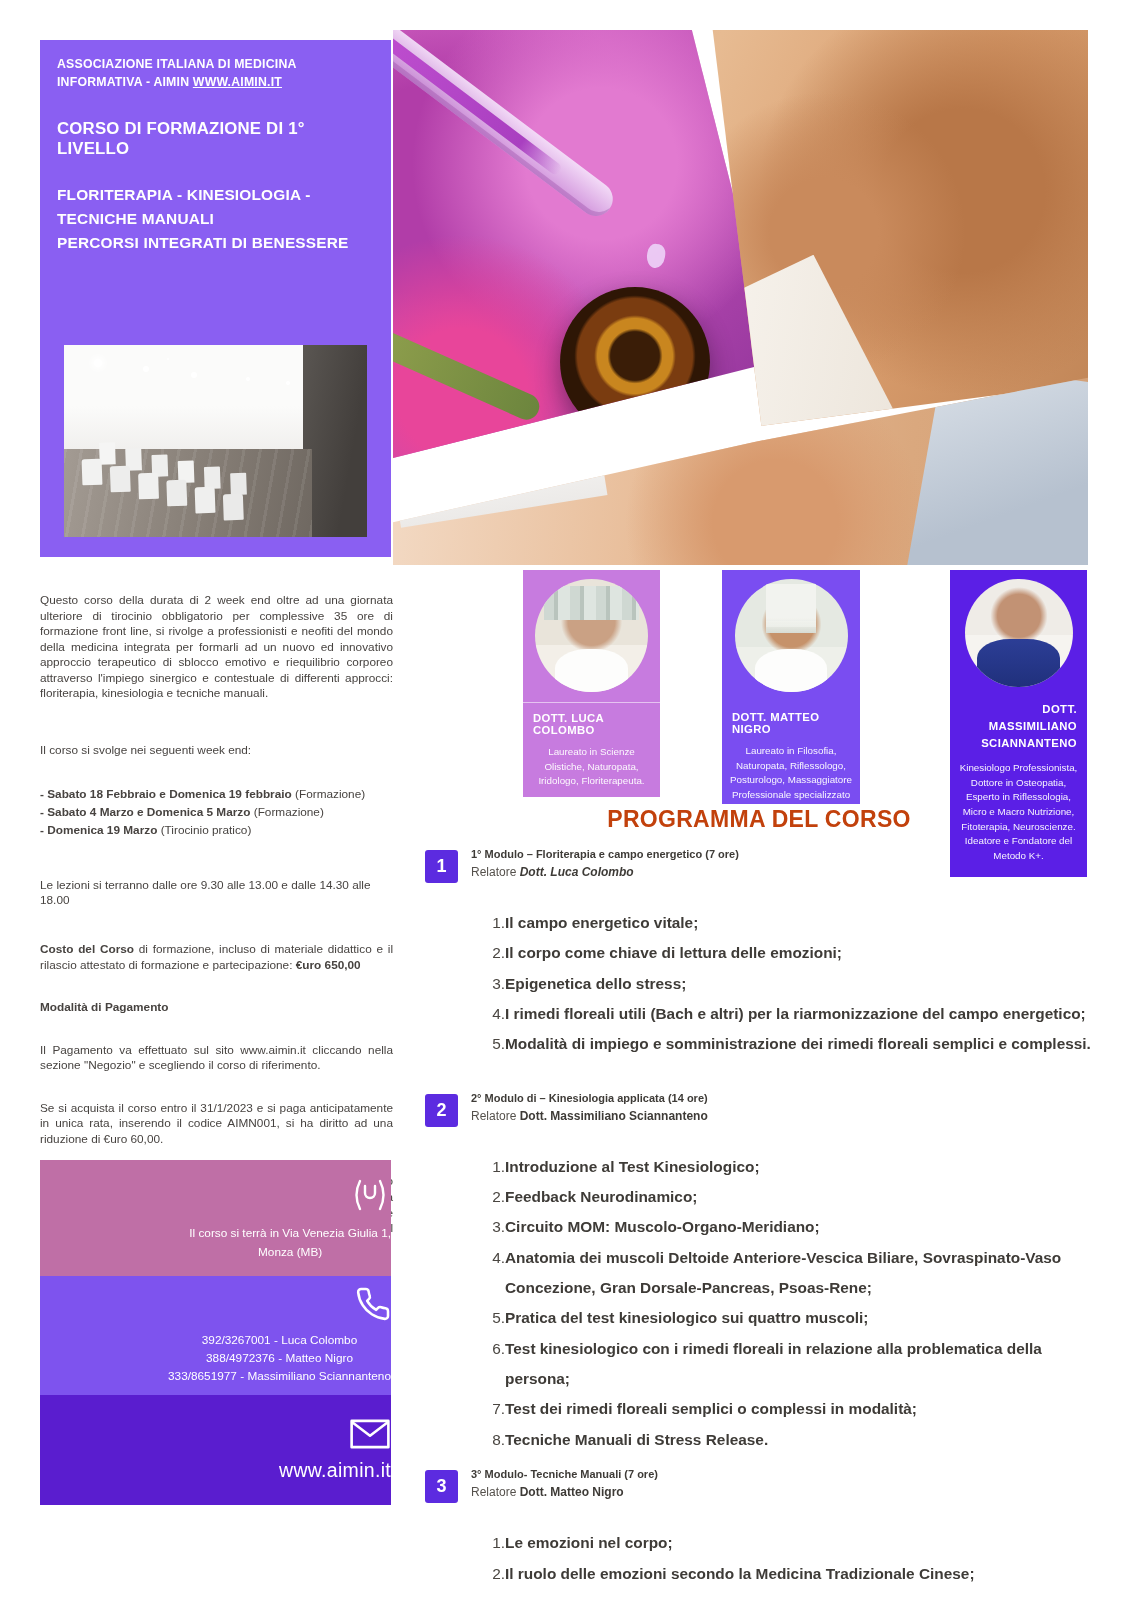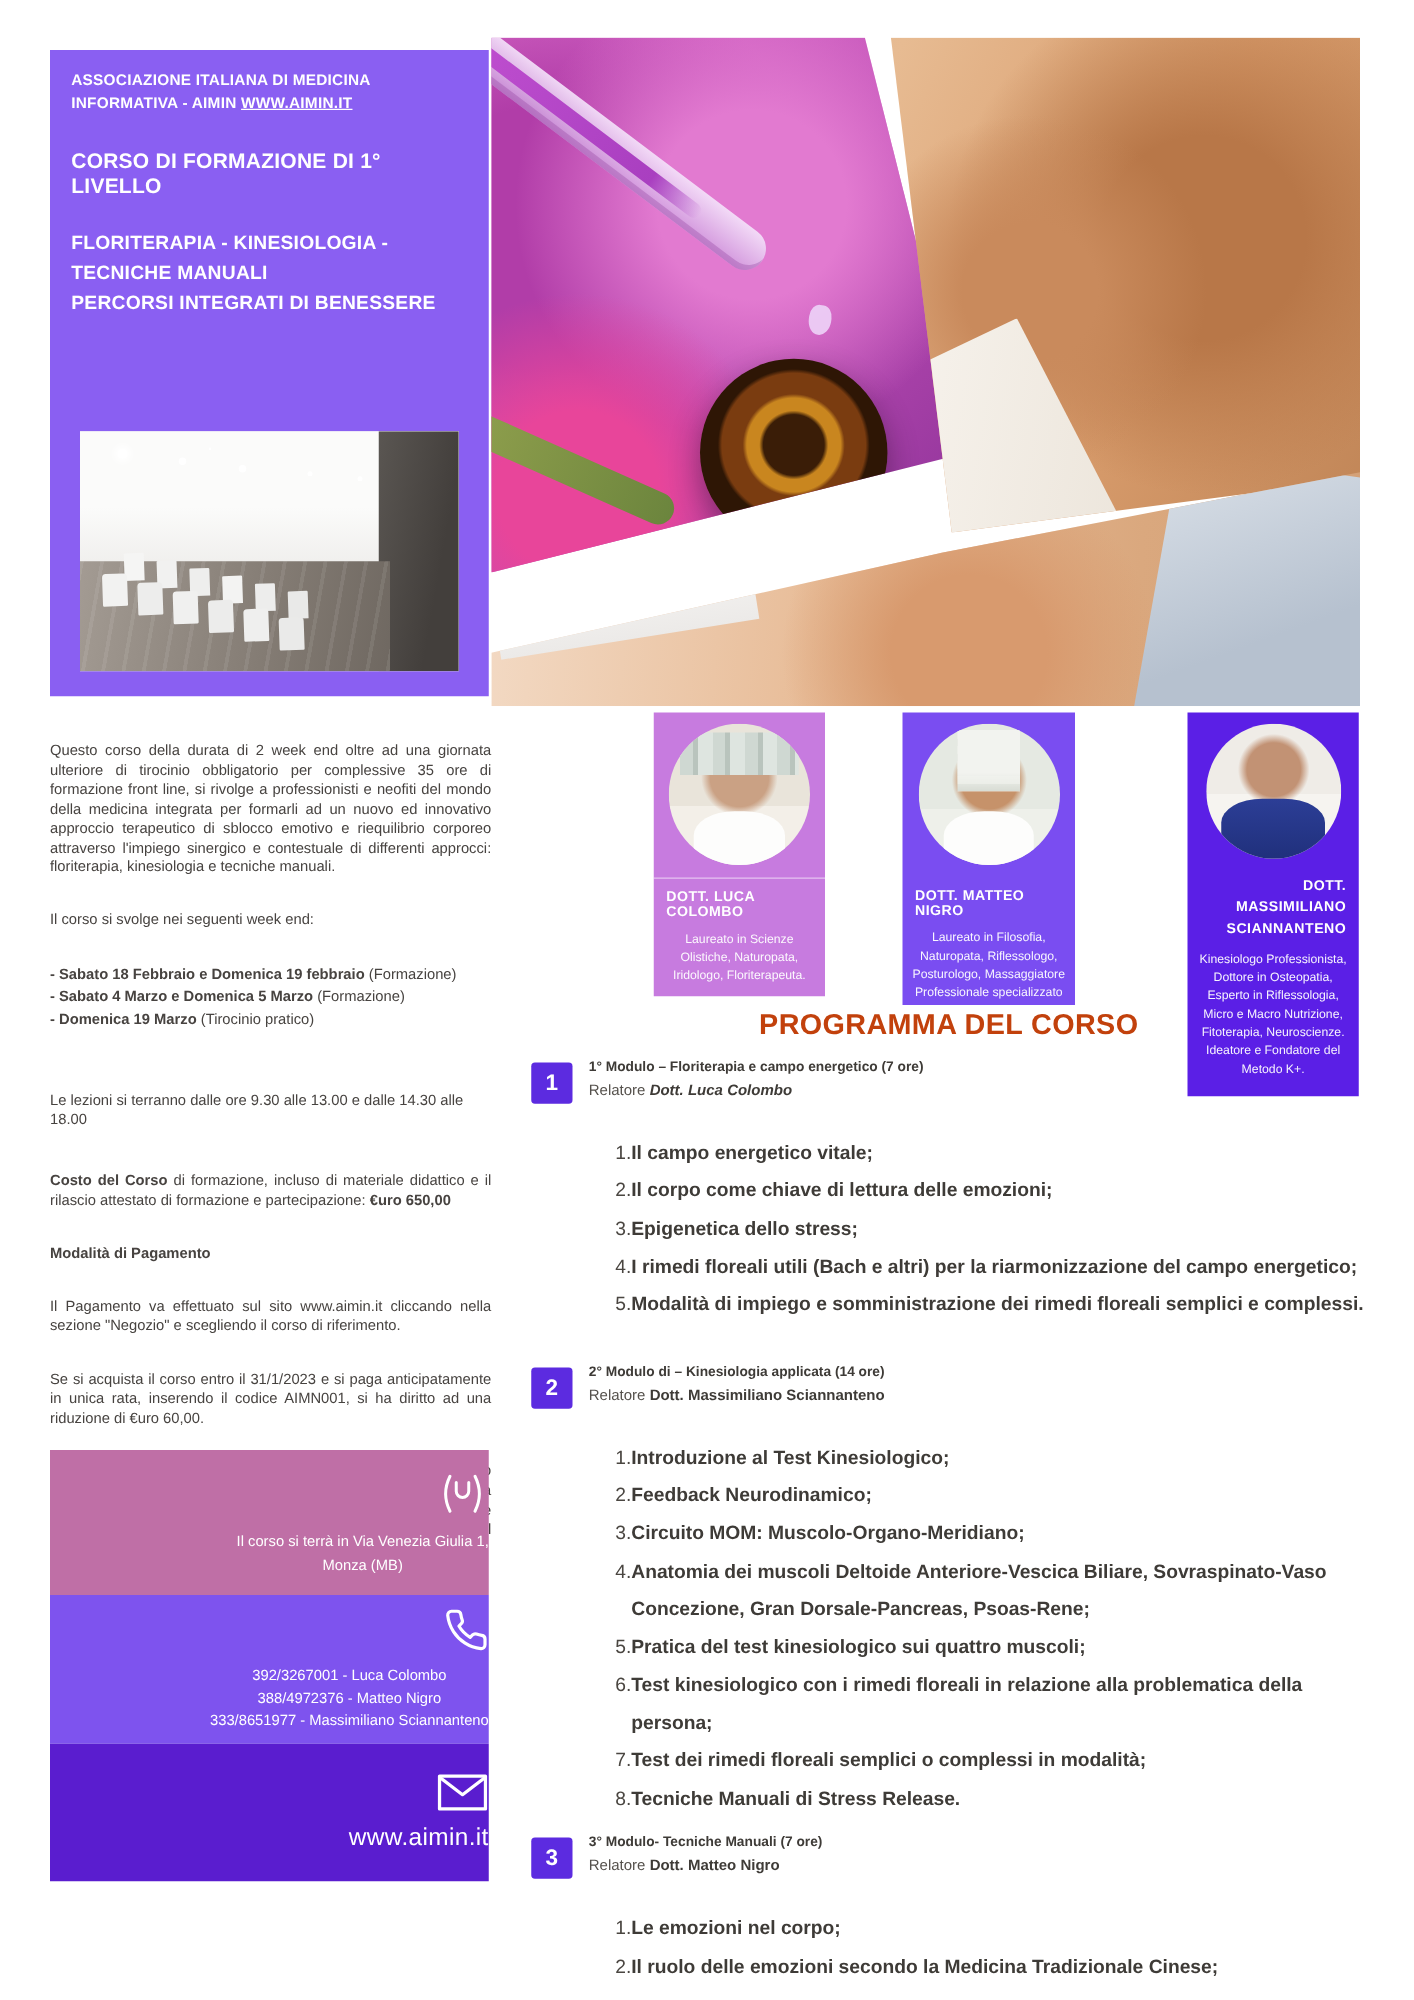--- a/index.html
+++ b/index.html
@@ -187,27 +187,27 @@
     <div class="card-name">
       <div>DOTT.</div>
       <div>MASSIMILIANO</div>
       <div>SCIANNANTENO</div>
     </div>
     <div class="card-bio">Kinesiologo Professionista, Dottore in Osteopatia, Esperto in Riflessologia, Micro e Macro Nutrizione, Fitoterapia, Neuroscienze. Ideatore e Fondatore del Metodo K+.</div>
   </div>
 
   <div class="leftcol">
     <p class="jp">Questo corso della durata di 2 week end oltre ad una giornata ulteriore di tirocinio obbligatorio per complessive 35 ore di formazione front line, si rivolge a professionisti e neofiti del mondo della medicina integrata per formarli ad un nuovo ed innovativo approccio terapeutico di sblocco emotivo e riequilibrio corporeo attraverso l'impiego sinergico e contestuale di differenti approcci: floriterapia, kinesiologia e tecniche manuali.</p>
-    <p class="blk" style="margin-top:26px">Il corso si svolge nei seguenti week end:</p>
+    <p class="blk" style="margin-top:41px">Il corso si svolge nei seguenti week end:</p>
     <div class="dates">
       <div><span class="b">- Sabato 18 Febbraio e Domenica 19 febbraio</span><span> (Formazione)</span></div>
       <div><span class="b">- Sabato 4 Marzo e Domenica 5 Marzo</span><span> (Formazione)</span></div>
       <div><span class="b">- Domenica 19 Marzo</span><span> (Tirocinio pratico)</span></div>
     </div>
-    <p class="blk" style="margin-top:48px">Le lezioni si terranno dalle ore 9.30 alle 13.00 e dalle 14.30 alle 18.00</p>
+    <p class="blk" style="margin-top:38px">Le lezioni si terranno dalle ore 9.30 alle 13.00 e dalle 14.30 alle 18.00</p>
     <p class="blk jp" style="margin-top:33px"><span class="b">Costo del Corso</span><span> di formazione, incluso di materiale didattico e il rilascio attestato di formazione e partecipazione: </span><span class="b">€uro 650,00</span></p>
     <p class="blk b">Modalità di Pagamento</p>
     <p class="blk jp">Il Pagamento va effettuato sul sito www.aimin.it cliccando nella sezione "Negozio" e scegliendo il corso di riferimento.</p>
     <p class="blk jp">Se si acquista il corso entro il 31/1/2023 e si paga anticipatamente in unica rata, inserendo il codice AIMN001, si ha diritto ad una riduzione di €uro 60,00.</p>
     <p class="blk jp">È possibile pagare in numero massimo di tre rate, selezionando pagamento con bonifico. La prima rata è a titolo di caparra confirmatoria e deve essere corrisposta entro il 31/1/2023. Le altre due rate andranno saldate entro cinque giorni prima dalla data del secondo e del terzo weekend di corso.</p>
   </div>
 
   <div class="program">
     <div class="prog-heading">PROGRAMMA DEL CORSO</div>
 

